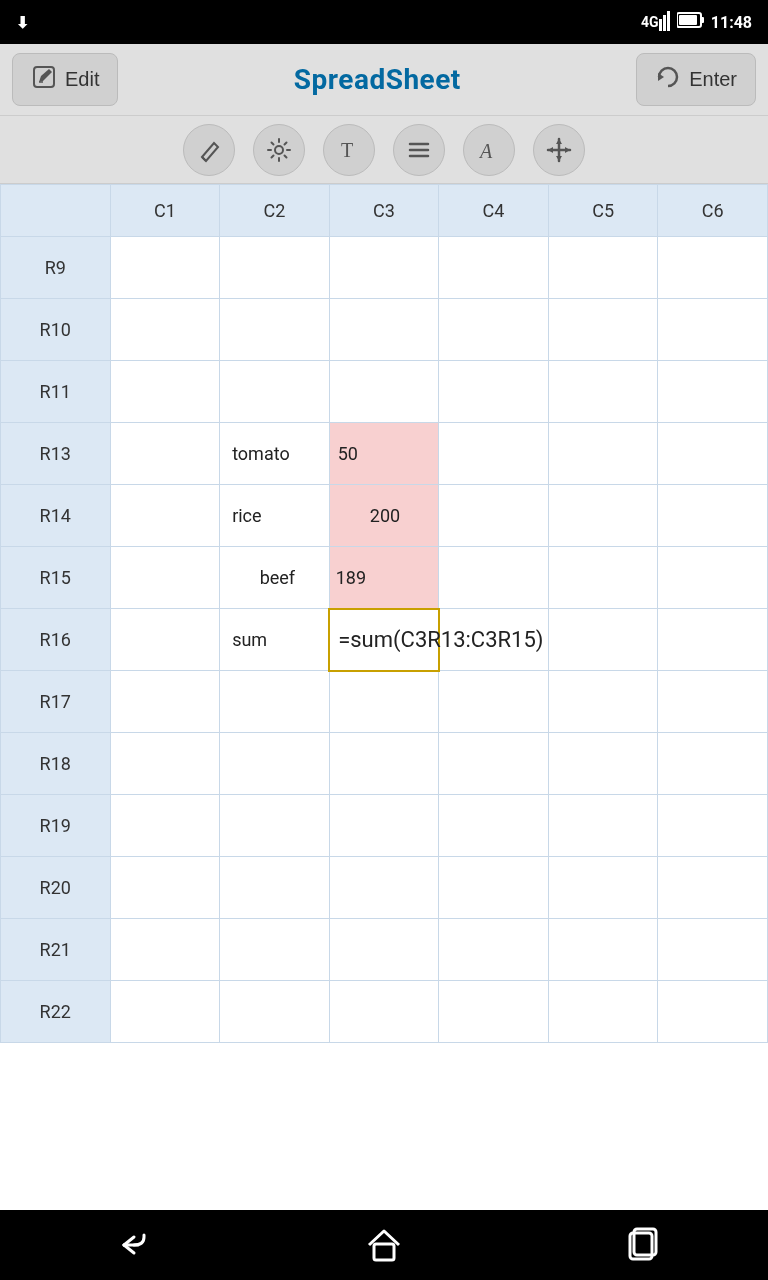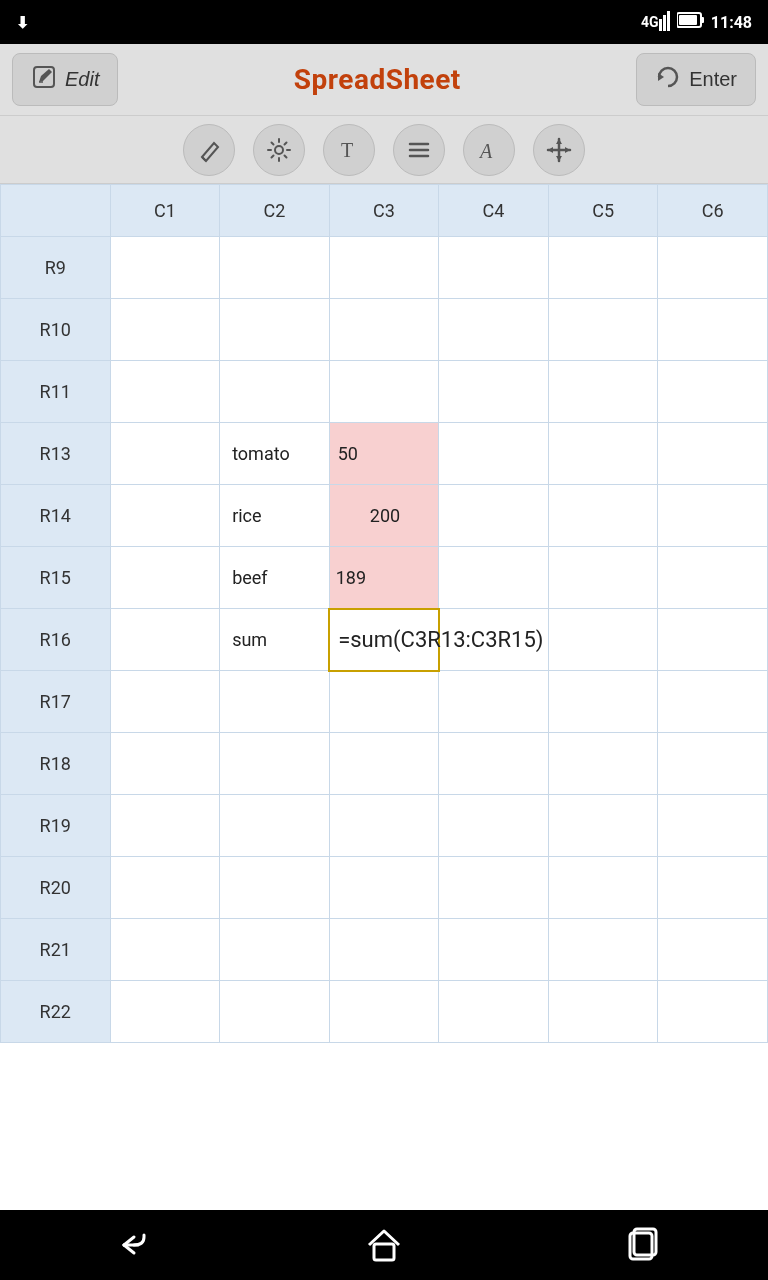--- a/index.html
+++ b/index.html
@@ -53,26 +53,25 @@
       background: #d0d0d0;
       border: 1px solid #bbb;
       border-radius: 8px;
       padding: 10px 18px;
       font-size: 20px;
       cursor: pointer;
       display: flex;
       align-items: center;
       gap: 8px;
       color: #333;
-      font-style: italic;
     }
     .app-title {
       font-size: 28px;
       font-weight: bold;
-      color: #c2410c;
+      color: #0369a1;
       letter-spacing: 0.5px;
     }
     .enter-button {
       background: #d0d0d0;
       border: 1px solid #bbb;
       border-radius: 8px;
       padding: 10px 18px;
       font-size: 20px;
       cursor: pointer;
       display: flex;
@@ -329,21 +328,21 @@
           <td class="data-cell"></td>
           <td class="data-cell" style="text-align: left; padding-left: 12px; margin-top: 20px;">rice</td>
           <td class="data-cell cell-pink" style="text-align: center; padding-left: 8px;">200</td>
           <td class="data-cell"></td>
           <td class="data-cell"></td>
           <td class="data-cell"></td>
         </tr>
         <tr>
           <th class="row-header">R15</th>
           <td class="data-cell"></td>
-          <td class="data-cell" style="text-align: left; padding-left: 12px; margin-top: 16px;">beef</td>
+          <td class="data-cell" style="text-align: center; padding-left: 12px; margin-top: 16px;">beef</td>
           <td class="data-cell cell-pink" style="text-align: left; ">189</td>
           <td class="data-cell"></td>
           <td class="data-cell"></td>
           <td class="data-cell"></td>
         </tr>
         <tr>
           <th class="row-header">R16</th>
           <td class="data-cell"></td>
           <td class="data-cell" style="text-align: left; padding-left: 12px;">sum</td>
           <td class="data-cell cell-formula">=sum(C3R13:C3R15)</td>

